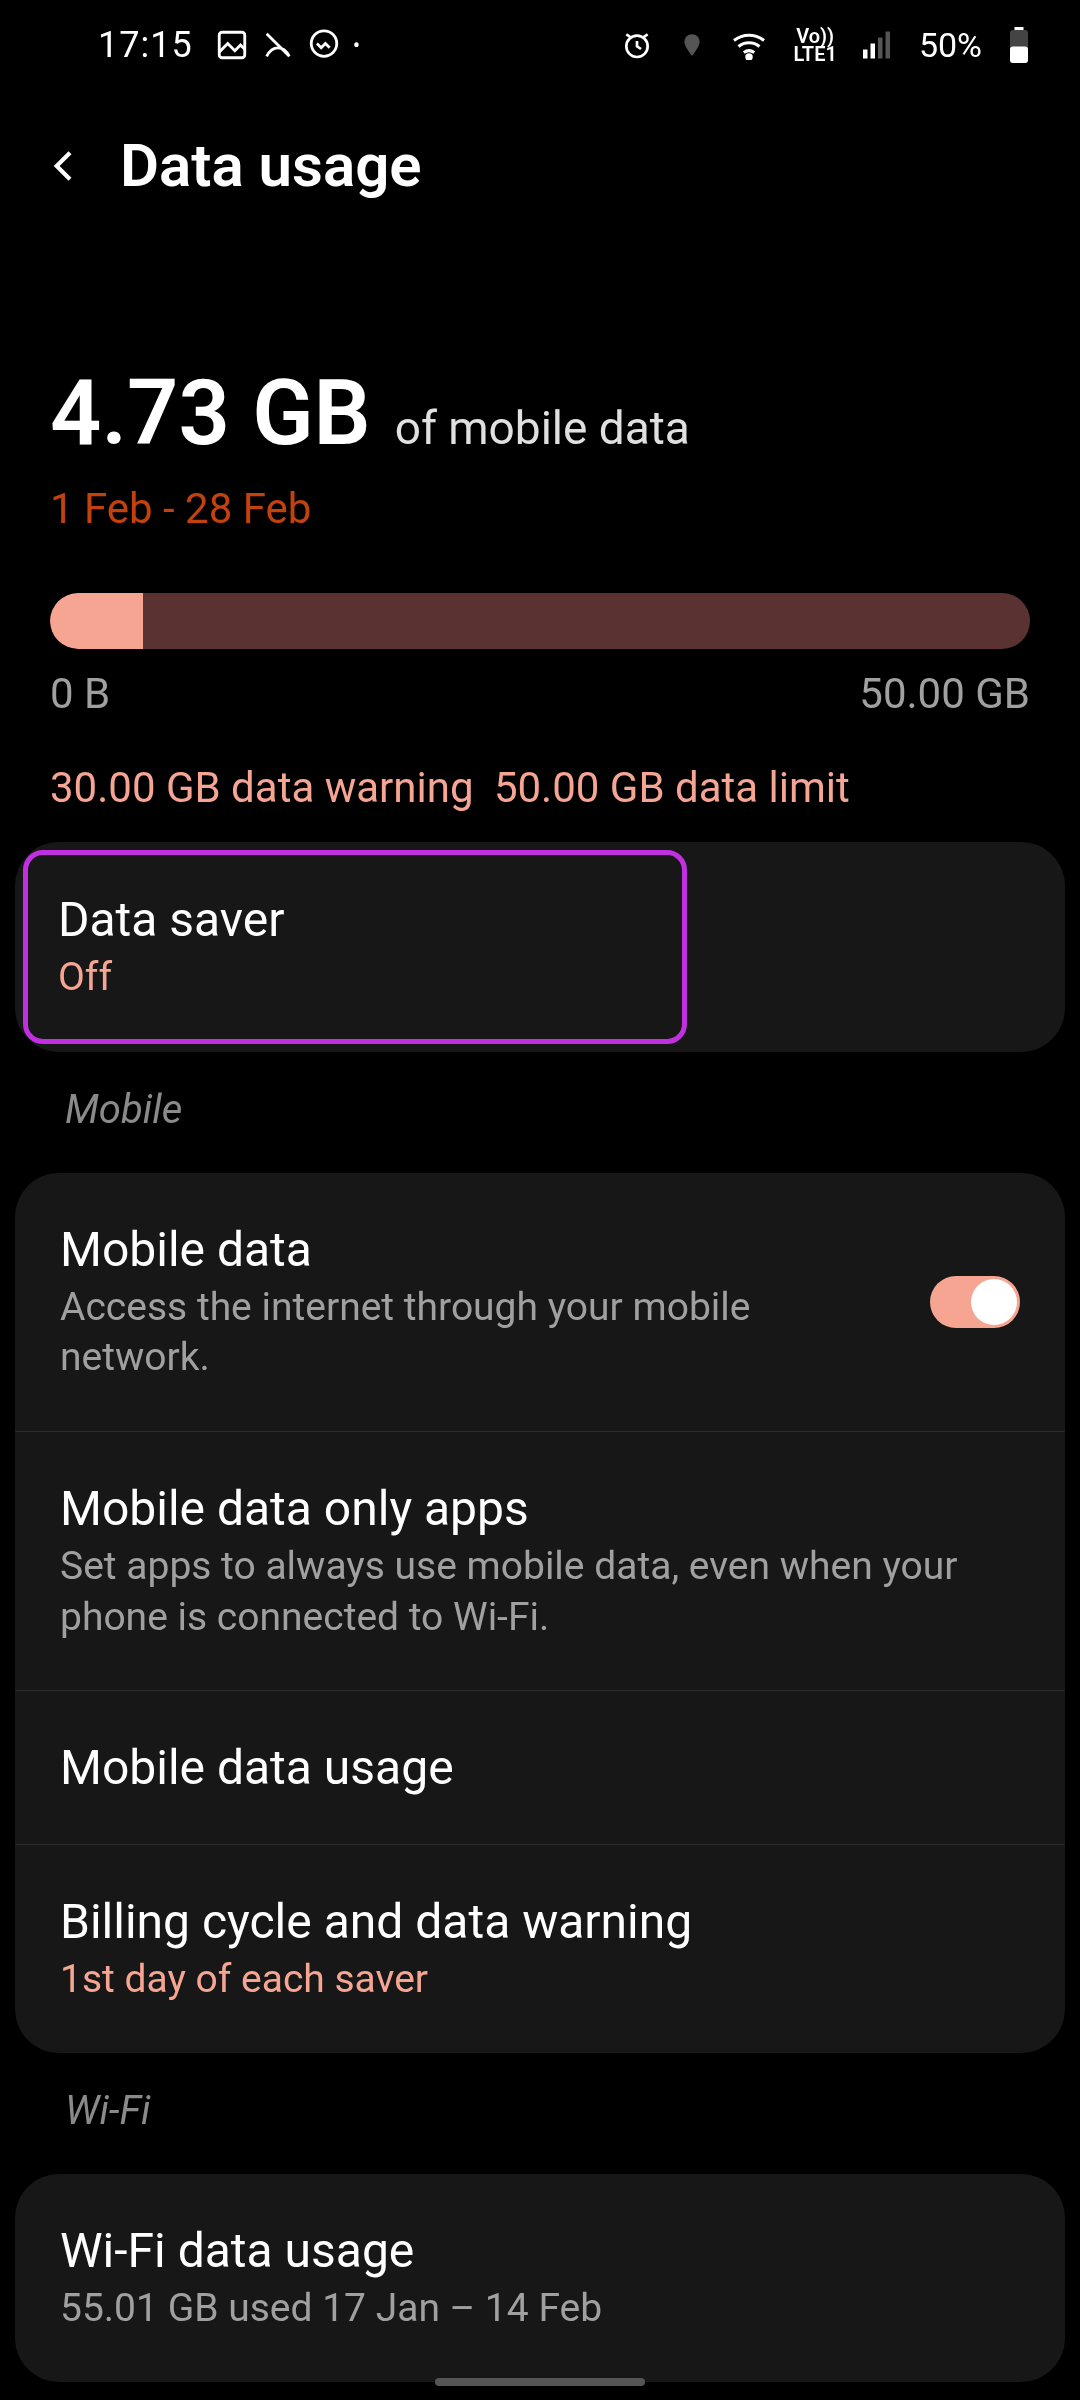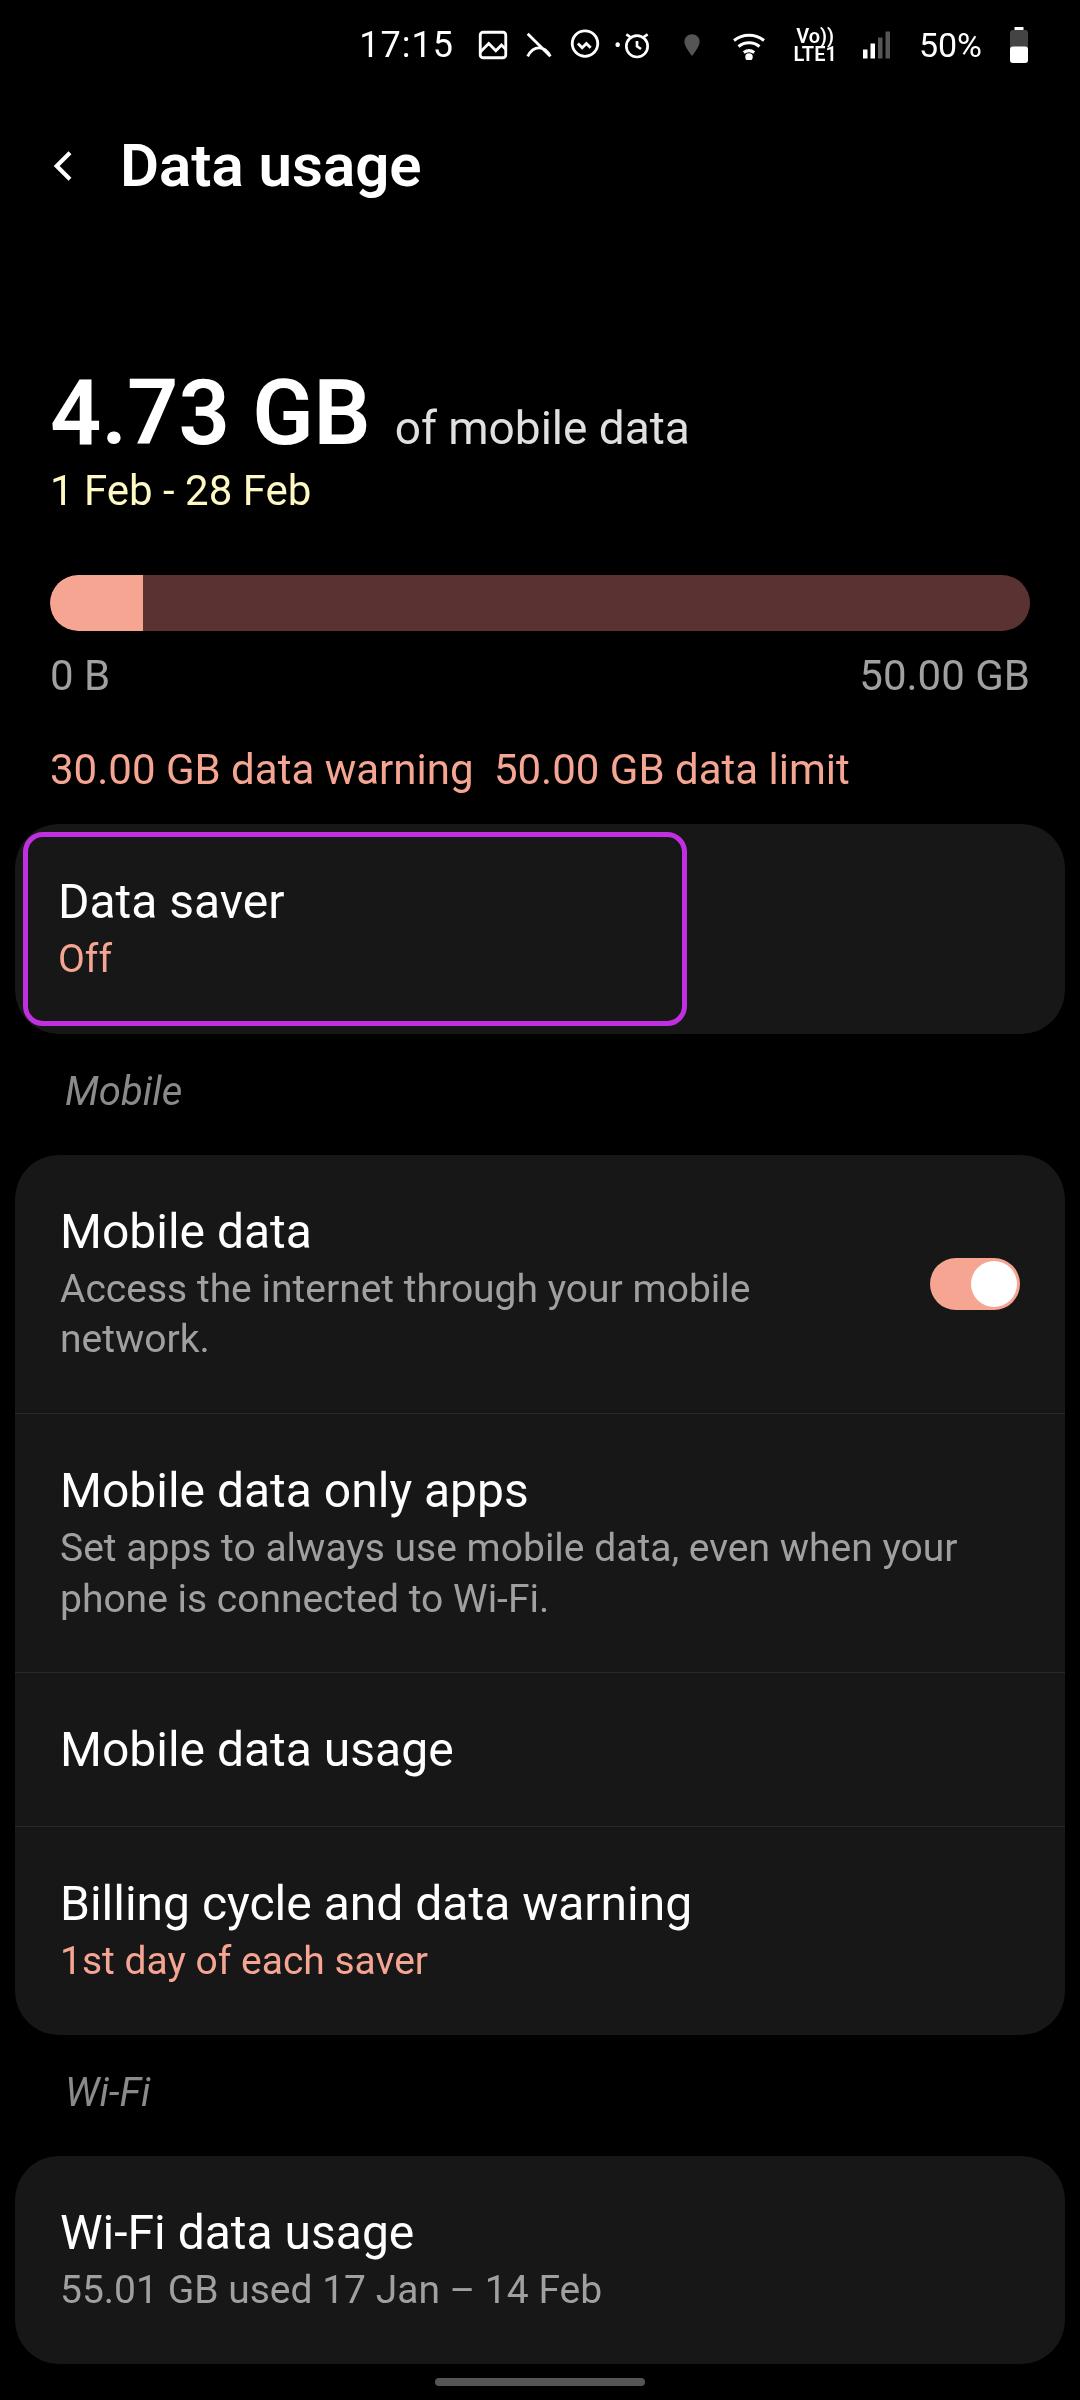--- a/index.html
+++ b/index.html
@@ -8,21 +8,21 @@
       height: 2400px;
       background: #000000;
       font-family: -apple-system, "Segoe UI", Roboto, sans-serif;
       color: #ffffff;
       overflow: hidden;
       position: relative;
     }
     
     .status-bar {
       display: flex;
-      justify-content: flex-end;
+      justify-content: space-between;
       align-items: center;
       height: 90px;
       padding: 0 50px 0 70px;
       margin-left: 28px;
     }
     .status-left { display: flex; align-items: center; gap: 12px; font-size: 36px; font-weight: 400; }
     .status-left .time { letter-spacing: 1px; margin-right: 10px; }
     .status-right { display: flex; align-items: center; gap: 26px; font-size: 34px; }
     .status-icon { display:inline-flex; align-items:center; justify-content:center; }
     .status-icon svg { display:block; }
@@ -34,21 +34,21 @@
       gap: 30px;
     }
     .back-btn { width: 50px; height: 50px; display:flex; align-items:center; justify-content:center; }
     .header-title { font-size: 60px; font-weight: 600; }
     
     .summary {
       padding: 100px 50px 0 50px;
     }
     .summary-big { font-size: 90px; font-weight: 600; display:inline; }
     .summary-of { font-size: 46px; font-weight: 400; color:#e0e0e0; margin-left: 20px;}
-    .summary-range { font-size: 42px; color:#fef9c3; margin-top: 0; }
+    .summary-range { font-size: 42px; color:#c2410c; margin-top: 18px; }
     .bar-wrap { margin-top: 60px; }
     .bar-track {
       width: 100%;
       height: 56px;
       background: #5a3232;
       border-radius: 28px;
       overflow: hidden;
     }
     .bar-fill {
       height: 100%;

